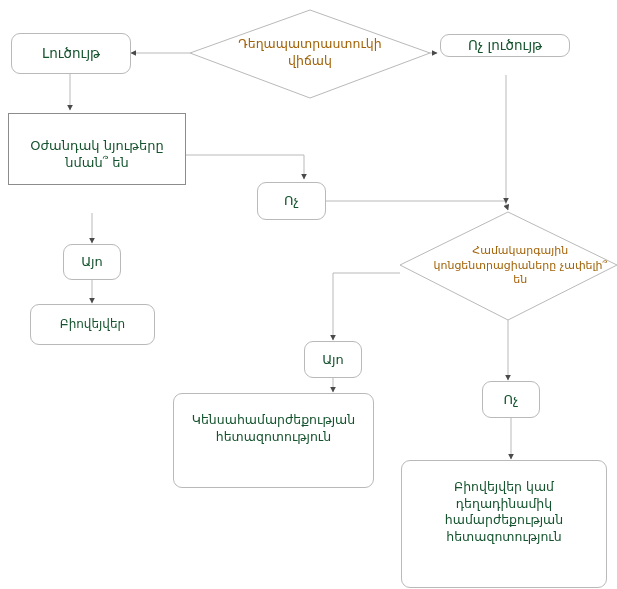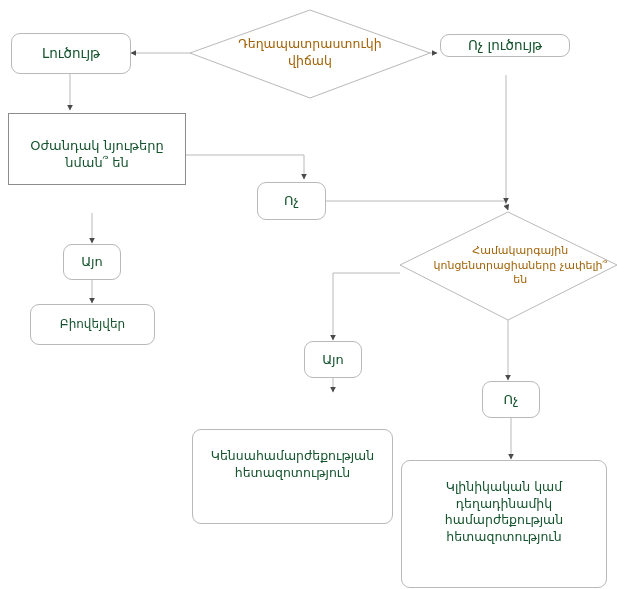--- a/index.html
+++ b/index.html
@@ -145,25 +145,25 @@
   </div>
 
   <div class="node rounded" style="left:304px; top:341px; width:58px; height:37px; font-size:13px;">
     <span class="txt">Այո</span>
   </div>
 
   <div class="node rounded" style="left:482px; top:381px; width:58px; height:37px; font-size:13px;">
     <span class="txt">Ոչ</span>
   </div>
 
-  <div class="node rounded" style="left:192px; top:393px; width:201px; height:95px; font-size:12.5px; align-items:flex-start; padding-top:18px;margin-top:36px;">
+  <div class="node rounded" style="left:173px; top:393px; width:201px; height:95px; font-size:12.5px; align-items:flex-start; padding-top:18px;">
     <span class="txt">Կենսահամարժեքության
 հետազոտություն</span>
   </div>
 
   <div class="node rounded" style="left:401px; top:460px; width:206px; height:128px; font-size:12.5px; align-items:flex-start; padding-top:18px;">
-    <span class="txt">Կլինիկական կամ
+    <span class="txt">Բիովեյվեր կամ
 դեղադինամիկ
 համարժեքության
 հետազոտություն</span>
   </div>
 
 </div>
 
 </body></html>

